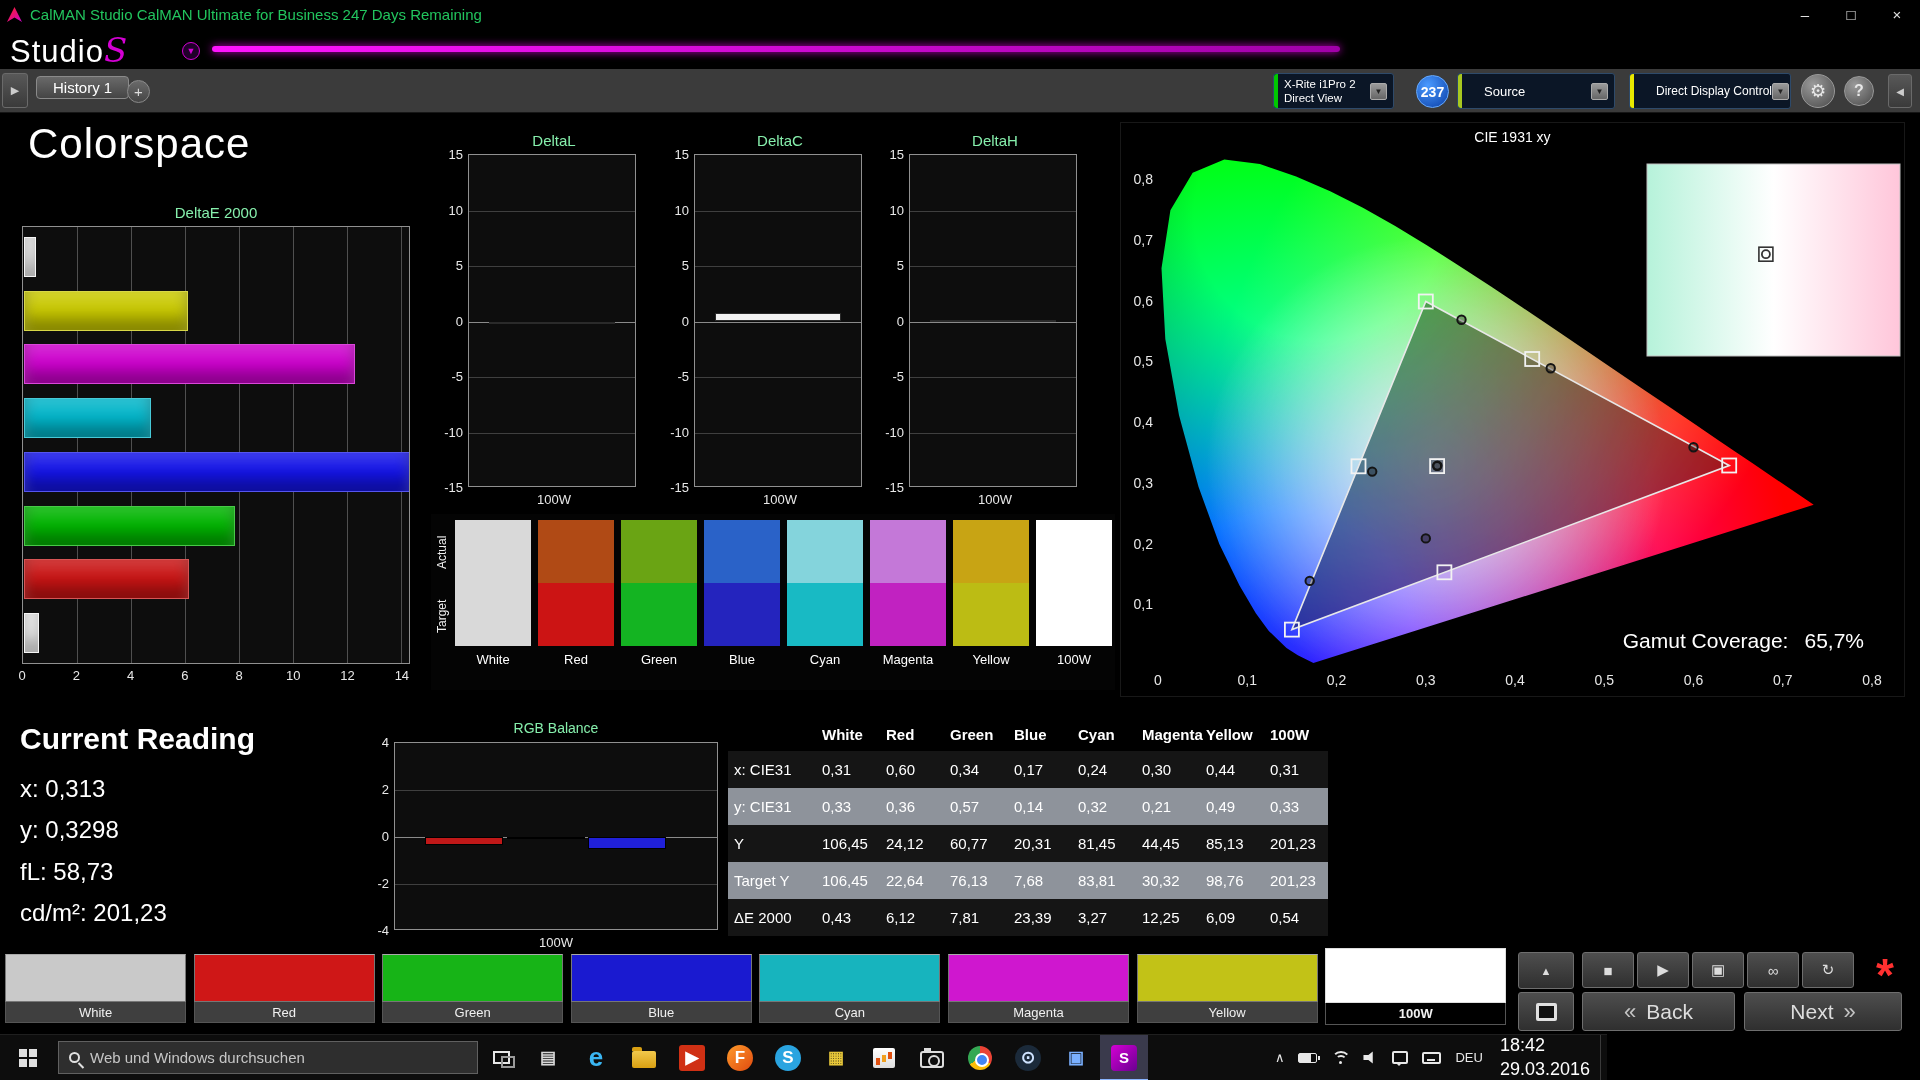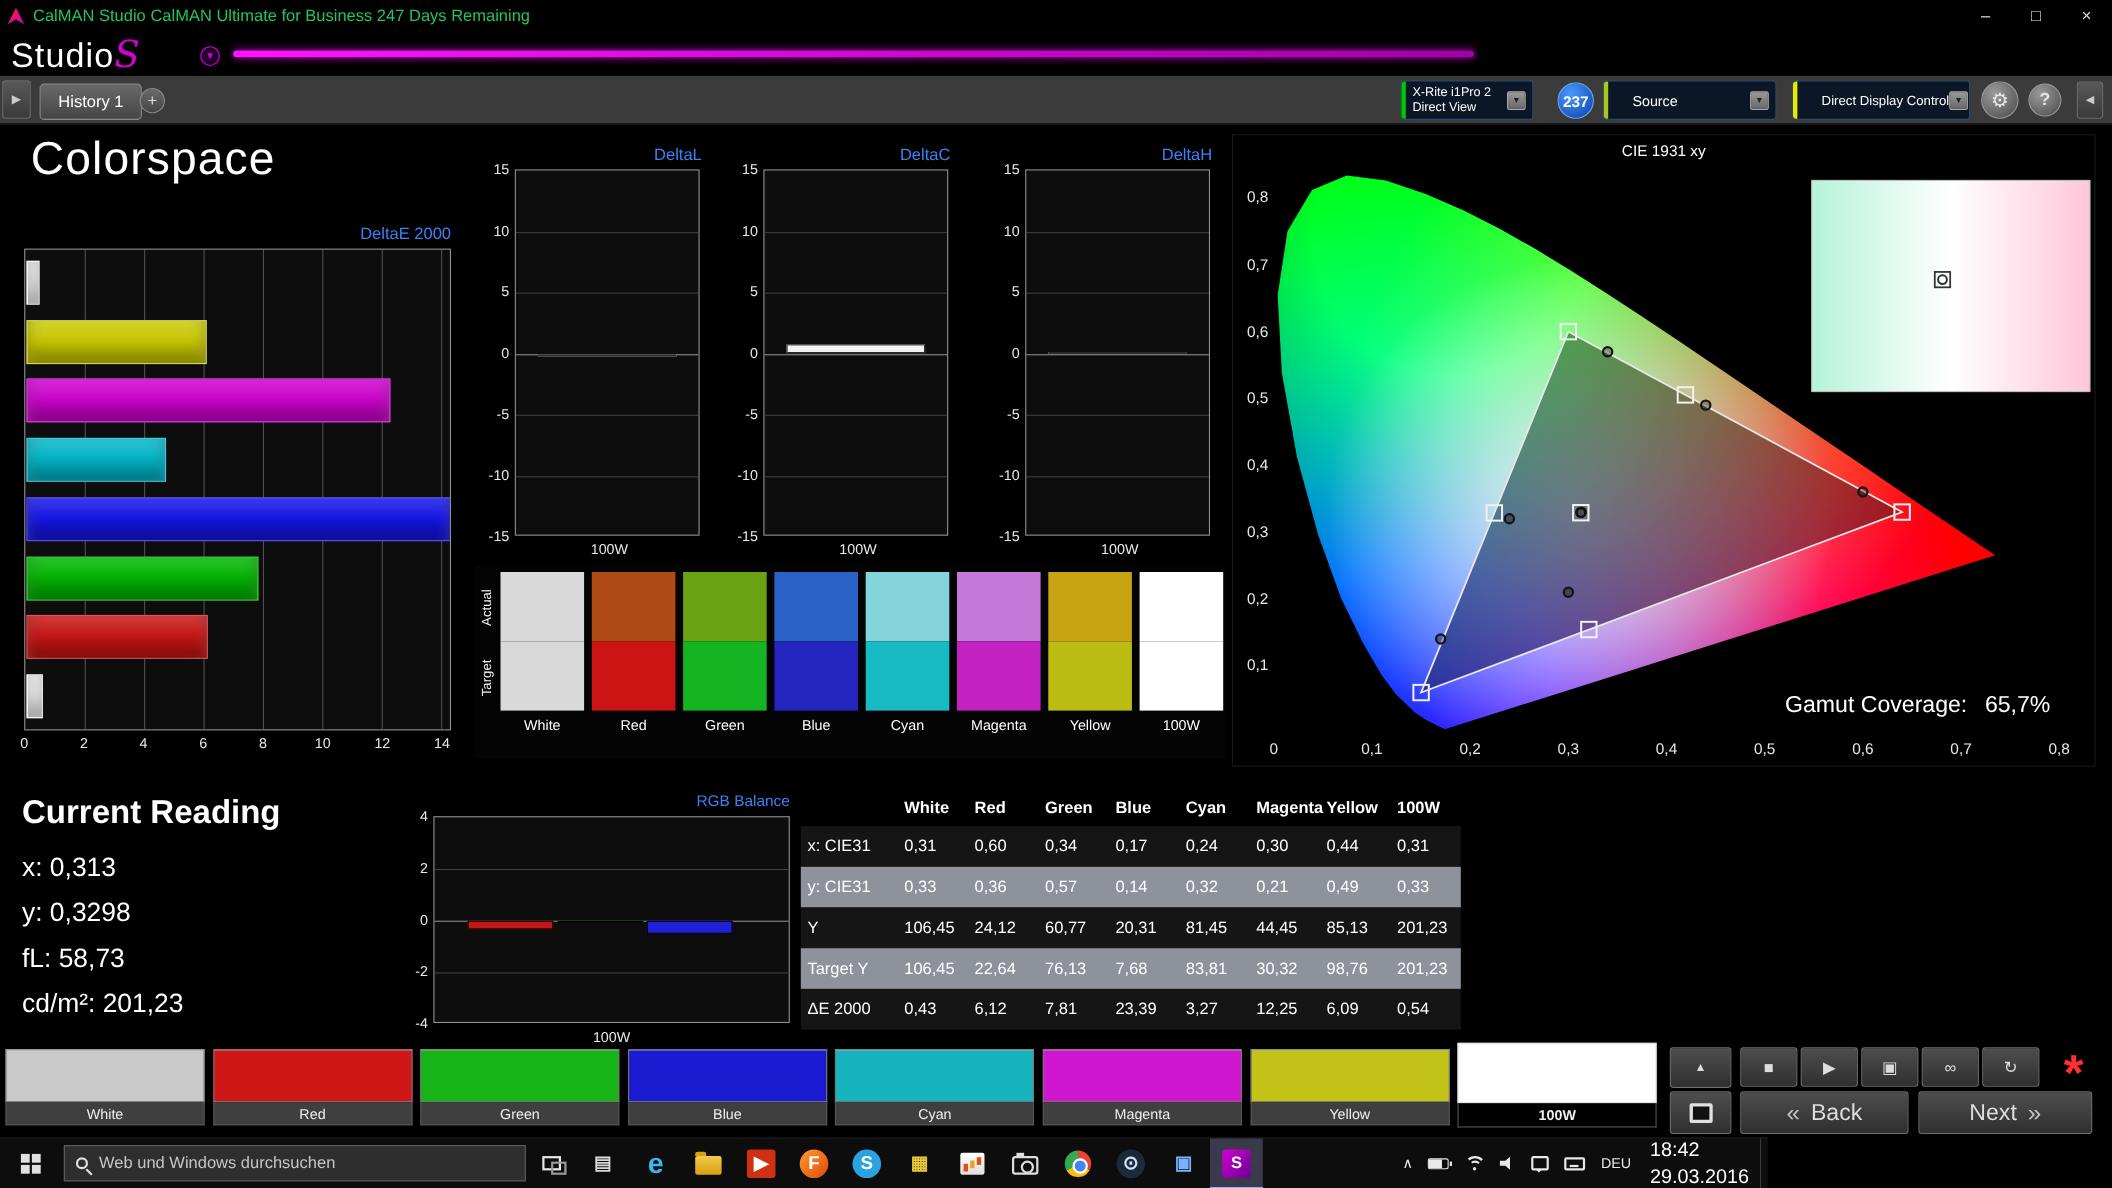--- a/index.html
+++ b/index.html
@@ -15,54 +15,54 @@
 
 #brandbar{position:absolute;top:29px;left:0;width:1920px;height:40px;background:#000}
 .brand-text{position:absolute;left:10px;top:1px;font-size:31px;color:#fff;letter-spacing:1px}
 .brand-s{color:#d400d4;font-family:"DejaVu Serif",serif;font-style:italic;font-size:34px}
 .brand-caret{position:absolute;left:182px;top:13px;width:18px;height:18px;border-radius:50%;background:#20002a;color:#d400d4;display:flex;align-items:center;justify-content:center;font-size:9px;border:1px solid #d400d4}
 .brand-line{position:absolute;left:212px;top:17px;width:1128px;height:6px;border-radius:3px;background:linear-gradient(90deg,#ff14ff,#a000a8);box-shadow:0 0 8px #cc00cc}
 
 
 #tabbar{position:absolute;top:69px;left:0;width:1920px;height:44px;background:#3b3b3b;border-bottom:1px solid #161616}
 .flyout{position:absolute;left:2px;top:4px;width:26px;height:35px;background:linear-gradient(#585858,#3a3a3a);border:1px solid #6a6a6a;border-radius:3px;display:flex;align-items:center;justify-content:center;color:#ccc;font-size:11px}
-.tab{position:absolute;left:36px;top:7px;height:33px;padding:0 16px;background:linear-gradient(#696969,#454545);border:1px solid #8a8a8a;border-radius:4px;display:flex;align-items:center;font-size:15px;color:#fff}
+.tab{position:absolute;left:36px;top:7px;height:23px;padding:0 16px;background:linear-gradient(#696969,#454545);border:1px solid #8a8a8a;border-radius:4px;display:flex;align-items:center;font-size:15px;color:#fff}
 .addtab{position:absolute;left:127px;top:11px;width:23px;height:23px;border-radius:50%;background:linear-gradient(#6a6a6a,#454545);border:1px solid #8a8a8a;color:#ddd;display:flex;align-items:center;justify-content:center;font-size:15px}
 .dd{position:absolute;top:4px;height:36px;background:#0b1626;border:1px solid #2e4a6a;border-radius:3px;display:flex;align-items:center}
 .dd-edge{width:4px;height:100%;border-radius:3px 0 0 3px;flex:none}
 .dd-arrow{width:17px;height:17px;background:linear-gradient(#9a9a9a,#666);border:1px solid #aaa;border-radius:2px;margin:0 6px 0 auto;display:flex;align-items:center;justify-content:center;font-size:8px;color:#222;flex:none}
 #dd-meter{left:1273px;width:121px}
 .dd-meter-text{font-size:11.5px;line-height:1.25;padding-left:6px;white-space:nowrap}
 #meter-badge{position:absolute;left:1416px;top:6px;width:33px;height:33px;border-radius:50%;background:radial-gradient(circle at 35% 30%,#4a9aff,#0a3fa8);border:1px solid #66aaff;display:flex;align-items:center;justify-content:center;font-size:14px;font-weight:bold}
 #dd-source{left:1457px;width:158px}
 #dd-ddc{left:1629px;width:162px}
 .dd-label{font-size:13px;padding-left:22px;white-space:nowrap}
 #dd-ddc .dd-label{font-size:12px}
 .round-btn{position:absolute;border-radius:50%;background:radial-gradient(circle at 35% 30%,#9a9a9a,#4a4a4a);border:1px solid #999;display:flex;align-items:center;justify-content:center;color:#e8e8e8}
 #gear-btn{left:1801px;top:5px;width:34px;height:34px;font-size:18px}
 #help-btn{left:1844px;top:7px;width:30px;height:30px;font-size:16px;font-weight:bold}
 #collapse-right{position:absolute;left:1888px;top:5px;width:24px;height:34px;background:linear-gradient(#585858,#3a3a3a);border:1px solid #6a6a6a;border-radius:3px;display:flex;align-items:center;justify-content:center;color:#ccc;font-size:10px}
 
 
 #page-title{position:absolute;left:28px;top:120px;font-size:42px;font-weight:400;letter-spacing:1px}
 
 
-.chart-title{text-align:right;font-size:15px;color:#3b82f6;height:20px}
+.chart-title{text-align:center;font-size:15px;color:#86efac;height:20px}
 #deltae{position:absolute;left:22px;top:204px;width:388px}
 #deltae-plot{position:relative;margin-top:2px;height:438px;background:#0d0d0d;border:1px solid #909090;overflow:hidden}
 .vgrid{position:absolute;top:0;bottom:0;width:1px;background:#4f4f4f}
 .hbar{position:absolute;left:1px;height:40px;border:1px solid rgba(255,255,255,.28);box-shadow:inset 0 10px 14px rgba(255,255,255,.17),inset 0 -12px 14px rgba(0,0,0,.32)}
 #deltae-xticks{position:relative;height:20px;margin-top:4px;font-size:13px;color:#e8e8e8}
 .xtick{position:absolute;transform:translateX(-50%)}
 
 
 .dchart{position:absolute;top:132px;width:206px}
 #deltaL-chart{left:440px}
 #deltaC-chart{left:666px}
-#deltaH-chart{left:904px}
+#deltaH-chart{left:881px}
 .dchart .chart-title{margin-left:30px;width:168px}
 .dchart-body{display:flex;margin-top:2px}
 .dchart-yticks{position:relative;width:28px;height:333px;font-size:13px;color:#e8e8e8;flex:none}
 .ytick{position:absolute;right:5px;transform:translateY(-50%)}
 .dchart-plot{position:relative;width:168px;height:333px;background:#0d0d0d;border:1px solid #909090}
 .hgrid{position:absolute;left:0;right:0;height:1px;background:#3f3f3f}
 .hgrid.zero{background:#8a8a8a}
 .dbar{position:absolute;left:12%;width:76%;background:#f2f2f2;border:1px solid #2a2a2a}
 .dchart-xlabel{margin-left:30px;width:168px;text-align:center;font-size:13px;color:#e8e8e8;margin-top:5px}
 

